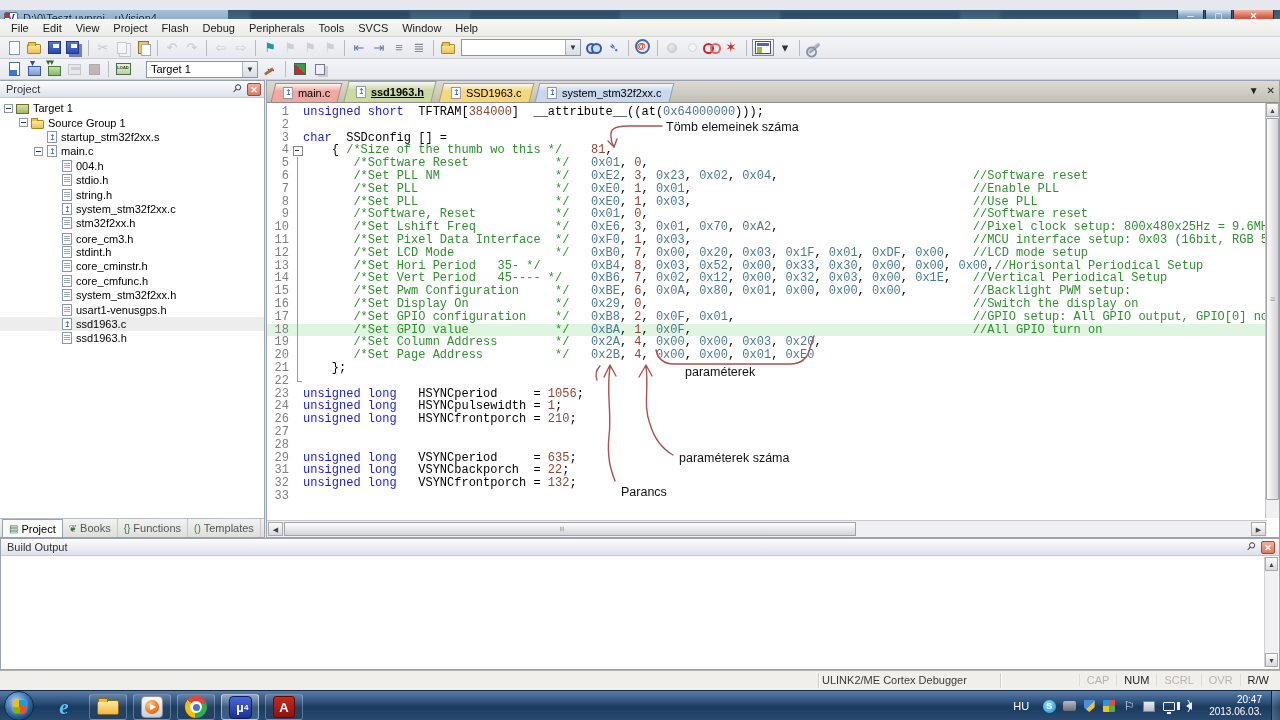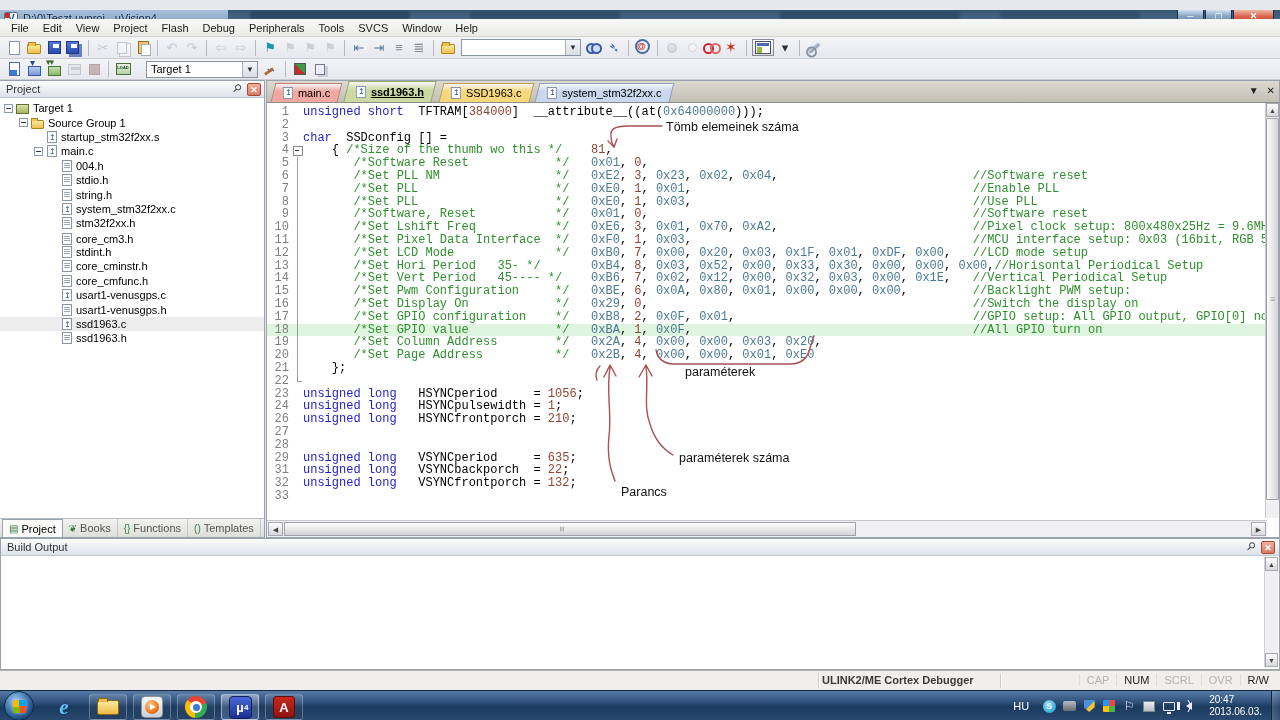--- a/index.html
+++ b/index.html
@@ -155,21 +155,21 @@
   
   .bopanel { position:absolute; left:0; top:538px; width:1280px; height:132px; background:#fff; border:1px solid #9aa2ae; }
   .bohead { position:absolute; left:0; top:0; width:100%; height:17px; background:linear-gradient(#fbfcfd,#dde2ea);
     border-bottom:1px solid #c2c8d2; display:flex; align-items:center; padding:0 4px 0 6px; color:#333; }
   .bobody { position:absolute; left:0; top:17px; width:100%; height:113px; background:#fff; }
   .bvs { position:absolute; right:1px; top:18px; width:14px; height:110px; background:#f0f0f2; border-left:1px solid #d0d0d4; }
 
   
   .statusbar { position:absolute; left:0; top:670px; width:1280px; height:20px; background:#f0efeb; border-top:1px solid #b0b0a8;
     color:#3a3a36; font-size:11px; }
-  .sbmsg { position:absolute; left:822px; top:3px;font-weight:bold; }
+  .sbmsg { position:absolute; left:822px; top:3px; }
   .sbsep { position:absolute; top:2px; width:1px; height:15px; background:#cfcec8; box-shadow:1px 0 0 #fff; }
   .sbflags { position:absolute; right:4px; top:3px; display:flex; }
   .sbflag { padding:0 7px; color:#b4b3ac; border-left:1px solid #dddcd6; }
   .sbflag.on { color:#222; }
 
   
   .taskbar { position:absolute; left:0; top:690px; width:1280px; height:30px;
     background:linear-gradient(#577ca8,#2c4e78 40%,#1b3a5e 55%,#2a4a72); border-top:1px solid #0f2740; }
   .tbleft { position:absolute; left:0; top:0; height:30px; display:flex; align-items:center; }
   .orb { width:30px; height:30px; margin:0 8px 0 4px; border-radius:50%;
@@ -201,21 +201,21 @@
   .ti-dev { width:13px; height:10px; background:linear-gradient(#b8bcc4,#686c74); border-radius:2px; }
   .ti-shield { width:11px; height:12px; background:linear-gradient(135deg,#4a90d8 50%,#f0c030 50%); clip-path:polygon(0 0,100% 0,100% 60%,50% 100%,0 60%); }
   .ti-grid { width:12px; height:12px; background:conic-gradient(#e84c3c 0 25%,#4caf50 0 50%,#ffc107 0 75%,#2196f3 0); border-radius:1px; }
   .ti-flag { font-size:12px; }
   .ti-inst { width:12px; height:11px; background:linear-gradient(#eceef2,#b8bcc4); border:1px solid #788; }
   .ti-net { width:12px; height:9px; border:1.5px solid #eef; border-radius:1px; position:relative; }
   .ti-net::after { content:""; position:absolute; left:3px; bottom:-4px; width:4px; height:2px; background:#eef; }
   .ti-vol { width:0; height:0; border-top:4px solid transparent; border-bottom:4px solid transparent; border-right:6px solid #eef; position:relative; }
   .ti-vol::before { content:""; position:absolute; left:-9px; top:-4px; width:3px; height:8px; background:#eef; }
   .ti-vol::after { content:")"; position:absolute; left:1px; top:-8px; color:#eef; font-size:12px; }
-  .clock { text-align:left; font-size:10px; line-height:12px; margin:0 8px 0 10px; color:#fff; }
+  .clock { text-align:right; font-size:10px; line-height:12px; margin:0 8px 0 10px; color:#fff; }
   .showdesk { position:absolute; right:0; top:0; width:9px; height:30px; background:linear-gradient(90deg,rgba(255,255,255,.18),rgba(255,255,255,.05)); border-left:1px solid #0f2740; }
 </style>
 </head>
 <body>
 
 <div id="app">
 
   <div class="titlebar">
     <div class="darkband"></div>
     <div class="blob" style="left:250px;width:160px;"></div>
@@ -426,22 +426,22 @@
           <span class="ti ti-fileh"></span>
           <span>core_cminstr.h</span>
         </div>
         <div class="trow" style="padding-left: 49px;">
           <span class="tspacer"></span>
           <span class="ti ti-fileh"></span>
           <span>core_cmfunc.h</span>
         </div>
         <div class="trow" style="padding-left: 49px;">
           <span class="tspacer"></span>
-          <span class="ti ti-filec"></span>
-          <span>usart1-venusgps.c</span>
+          <span class="ti ti-fileh"></span>
+          <span>system_stm32f2xx.h</span>
         </div>
         <div class="trow" style="padding-left: 49px;">
           <span class="tspacer"></span>
           <span class="ti ti-fileh"></span>
           <span>usart1-venusgps.h</span>
         </div>
         <div class="trow sel" style="padding-left: 49px;">
           <span class="tspacer"></span>
           <span class="ti ti-filec"></span>
           <span>ssd1963.c</span>

